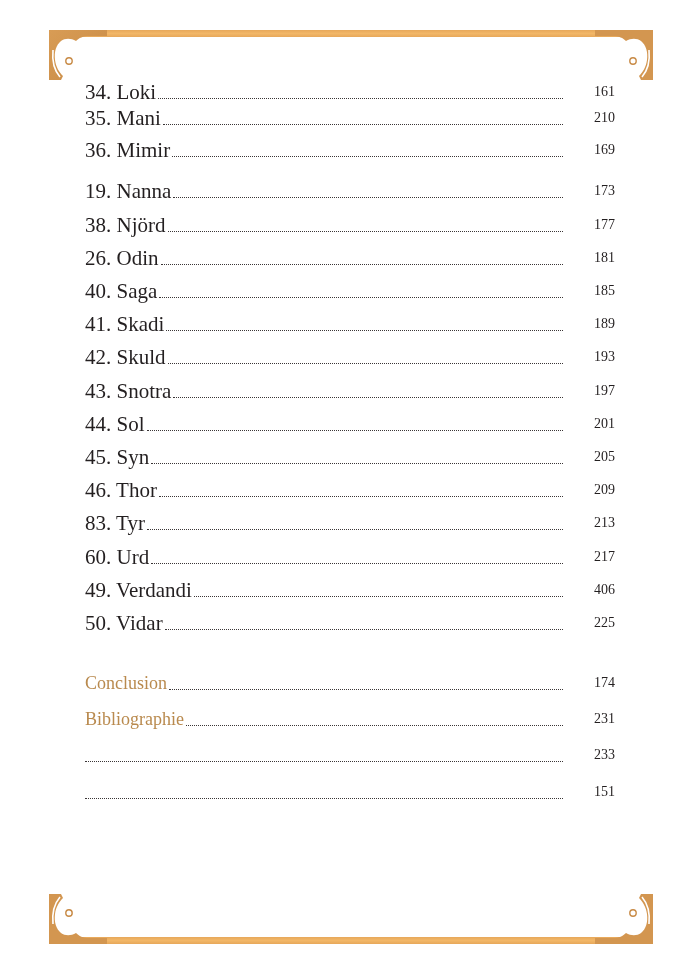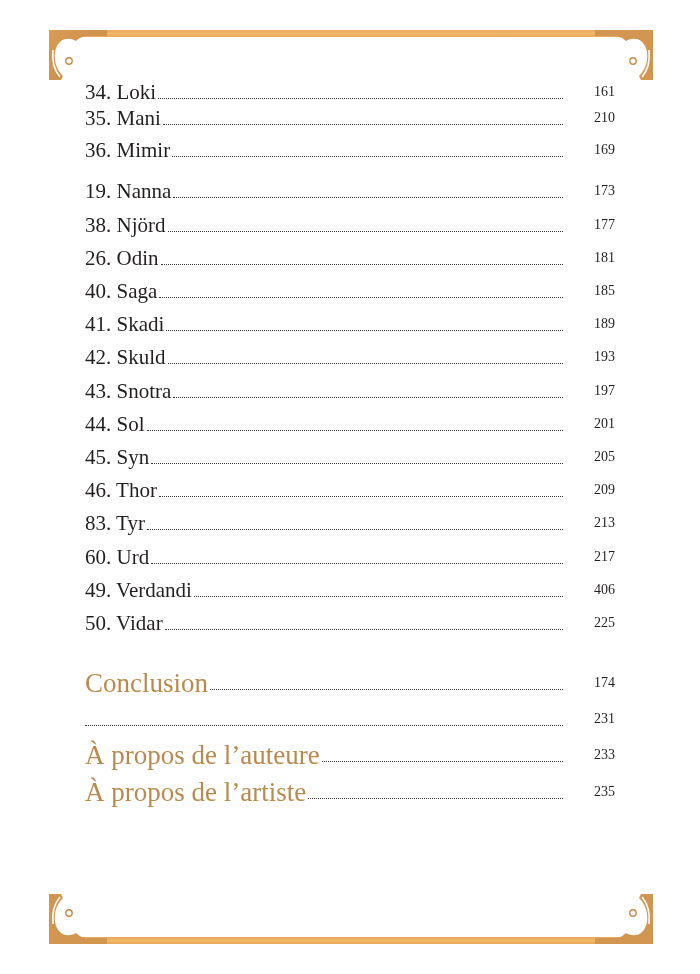--- a/index.html
+++ b/index.html
@@ -21,21 +21,21 @@
 
   .toc { position: absolute; left: 85px; top: 0; width: 530px; }
   .row { position: absolute; left: 0; width: 530px; height: 30px;
          display: flex; align-items: flex-end; }
   .row .label { white-space: nowrap; font-size: 21px; line-height: 24px; padding-right: 2px; }
   .row .leader { flex: 1; height: 24px; position: relative; margin-right: 20px; }
   .row .leader::after { content: ""; position: absolute; left: 0; right: 0; bottom: 5px;
          border-bottom: 1.4px dotted #3a3536; }
   .row .page-num { width: 32px; text-align: right; font-size: 14px; line-height: 24px; }
 
-  .row.gold .label { color: #b98a4e; font-size: 27px; }
+  .row.gold .label { color: #b98a4e; font-size: 18px; }
   .row.gold .leader::after { border-bottom-color: #3a3536; }
 </style>
 </head>
 <body>
 
 <div class="page">
 
   <div class="frame-bar top"></div>
   <div class="frame-bar bottom"></div>
 
@@ -173,27 +173,26 @@
       <span class="leader"></span>
       <span class="page-num">225</span>
     </div>
 
     <div class="row gold" style="top:665px">
       <span class="label">Conclusion</span>
       <span class="leader"></span>
       <span class="page-num">174</span>
     </div>
     <div class="row gold" style="top:701px">
+      <span class="label">Bibliographie</span>
       <span class="leader"></span>
       <span class="page-num">231</span>
     </div>
     <div class="row gold" style="top:737px">
-      <span class="label">À propos de l’auteure</span>
       <span class="leader"></span>
       <span class="page-num">233</span>
     </div>
     <div class="row gold" style="top:774px">
-      <span class="label">À propos de l’artiste</span>
       <span class="leader"></span>
-      <span class="page-num">235</span>
+      <span class="page-num">151</span>
     </div>
   </div>
 </div>
 
 </body></html>

